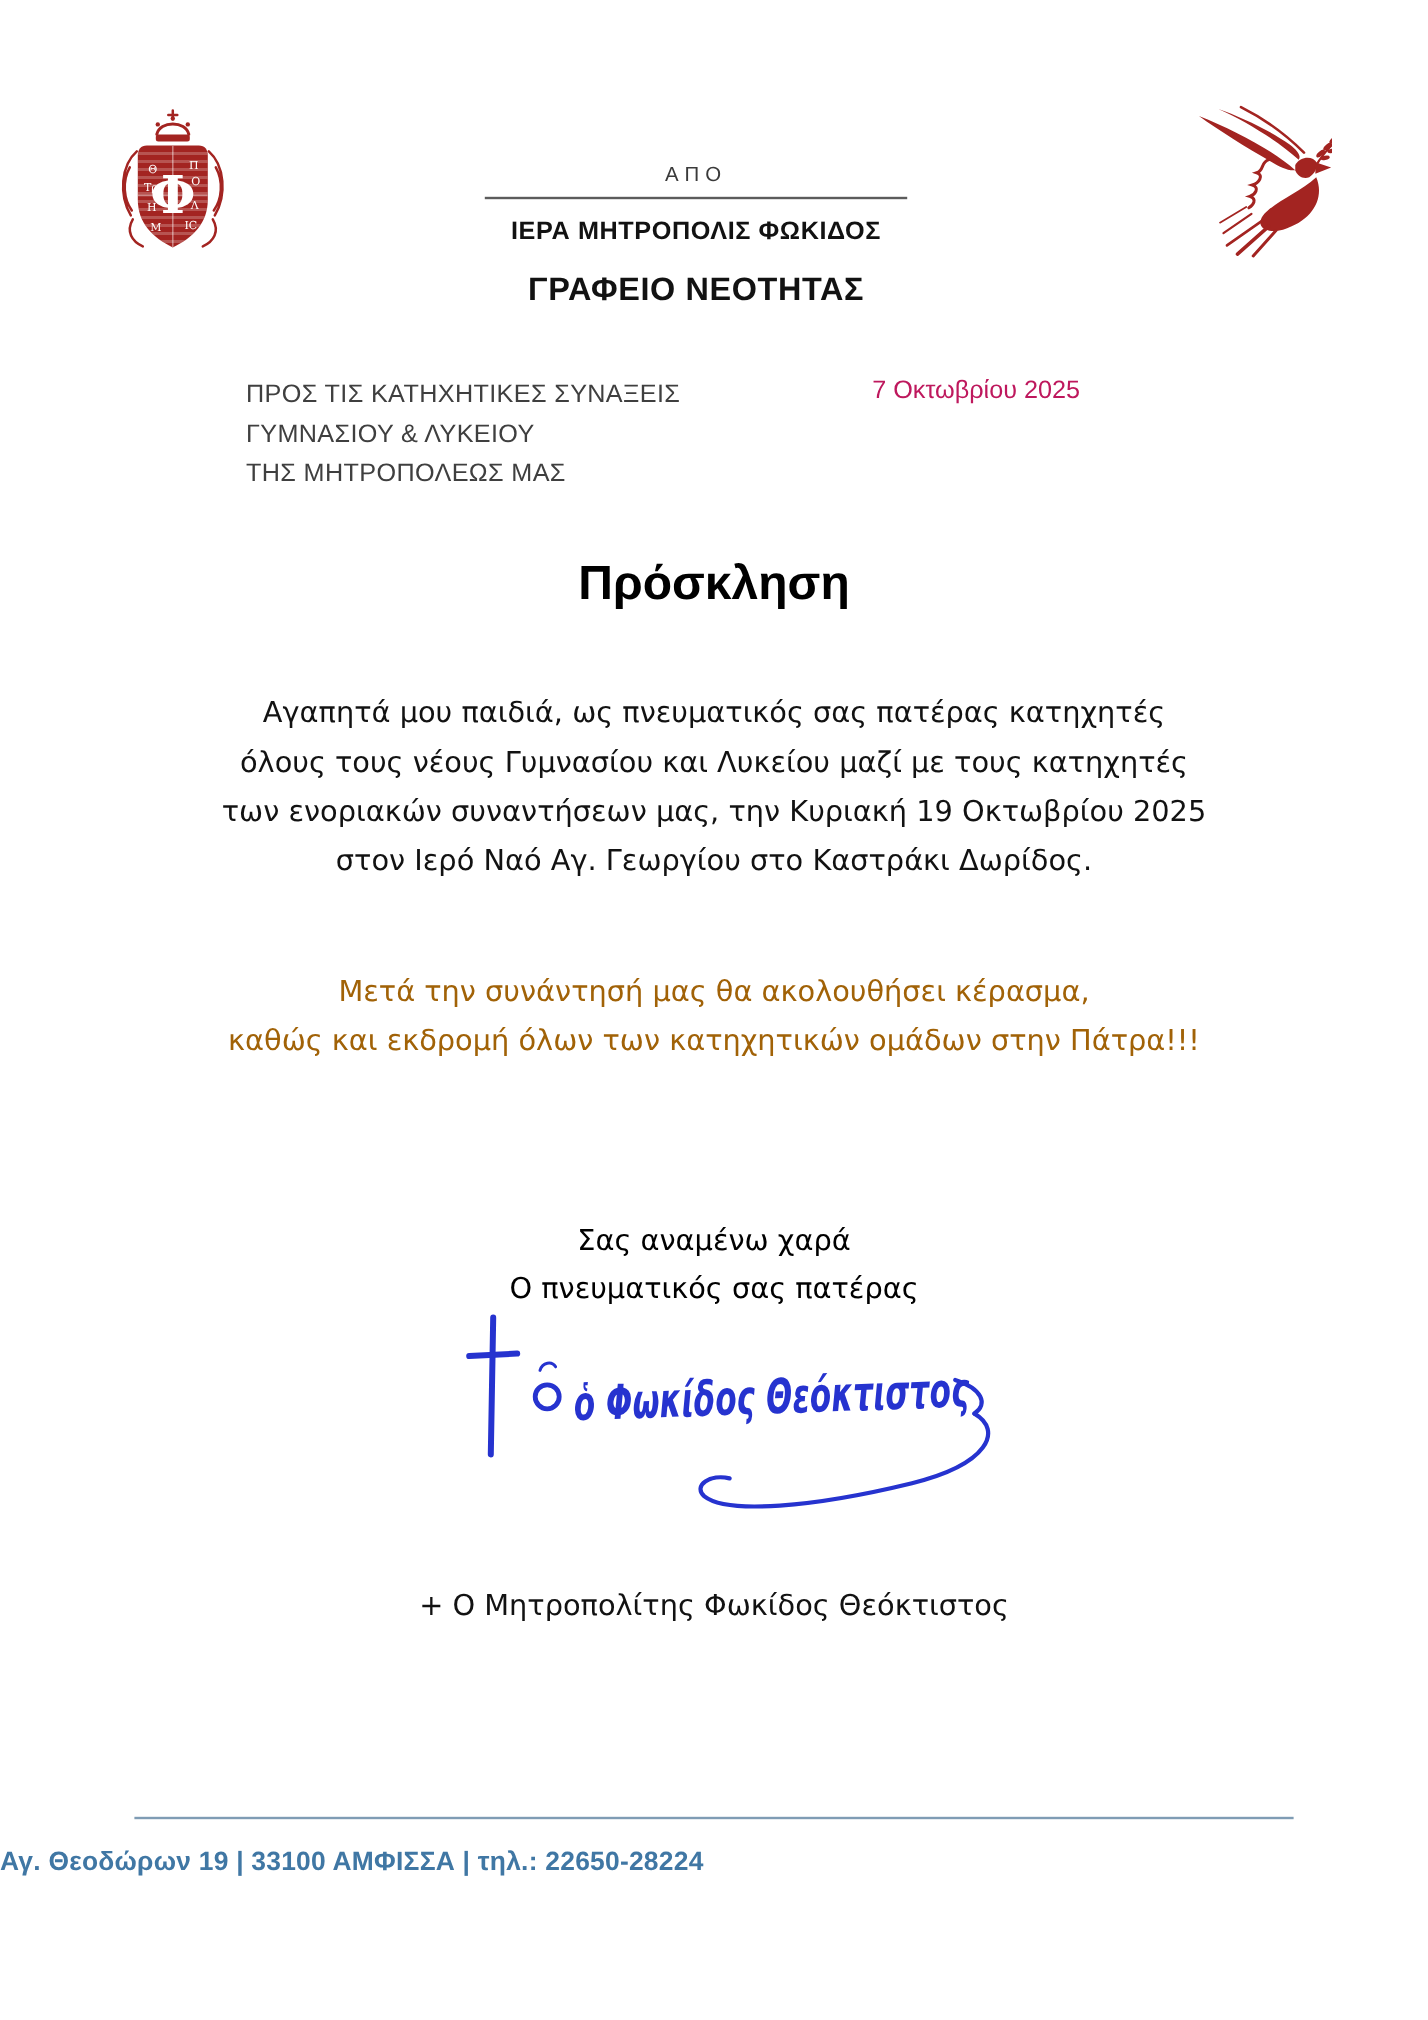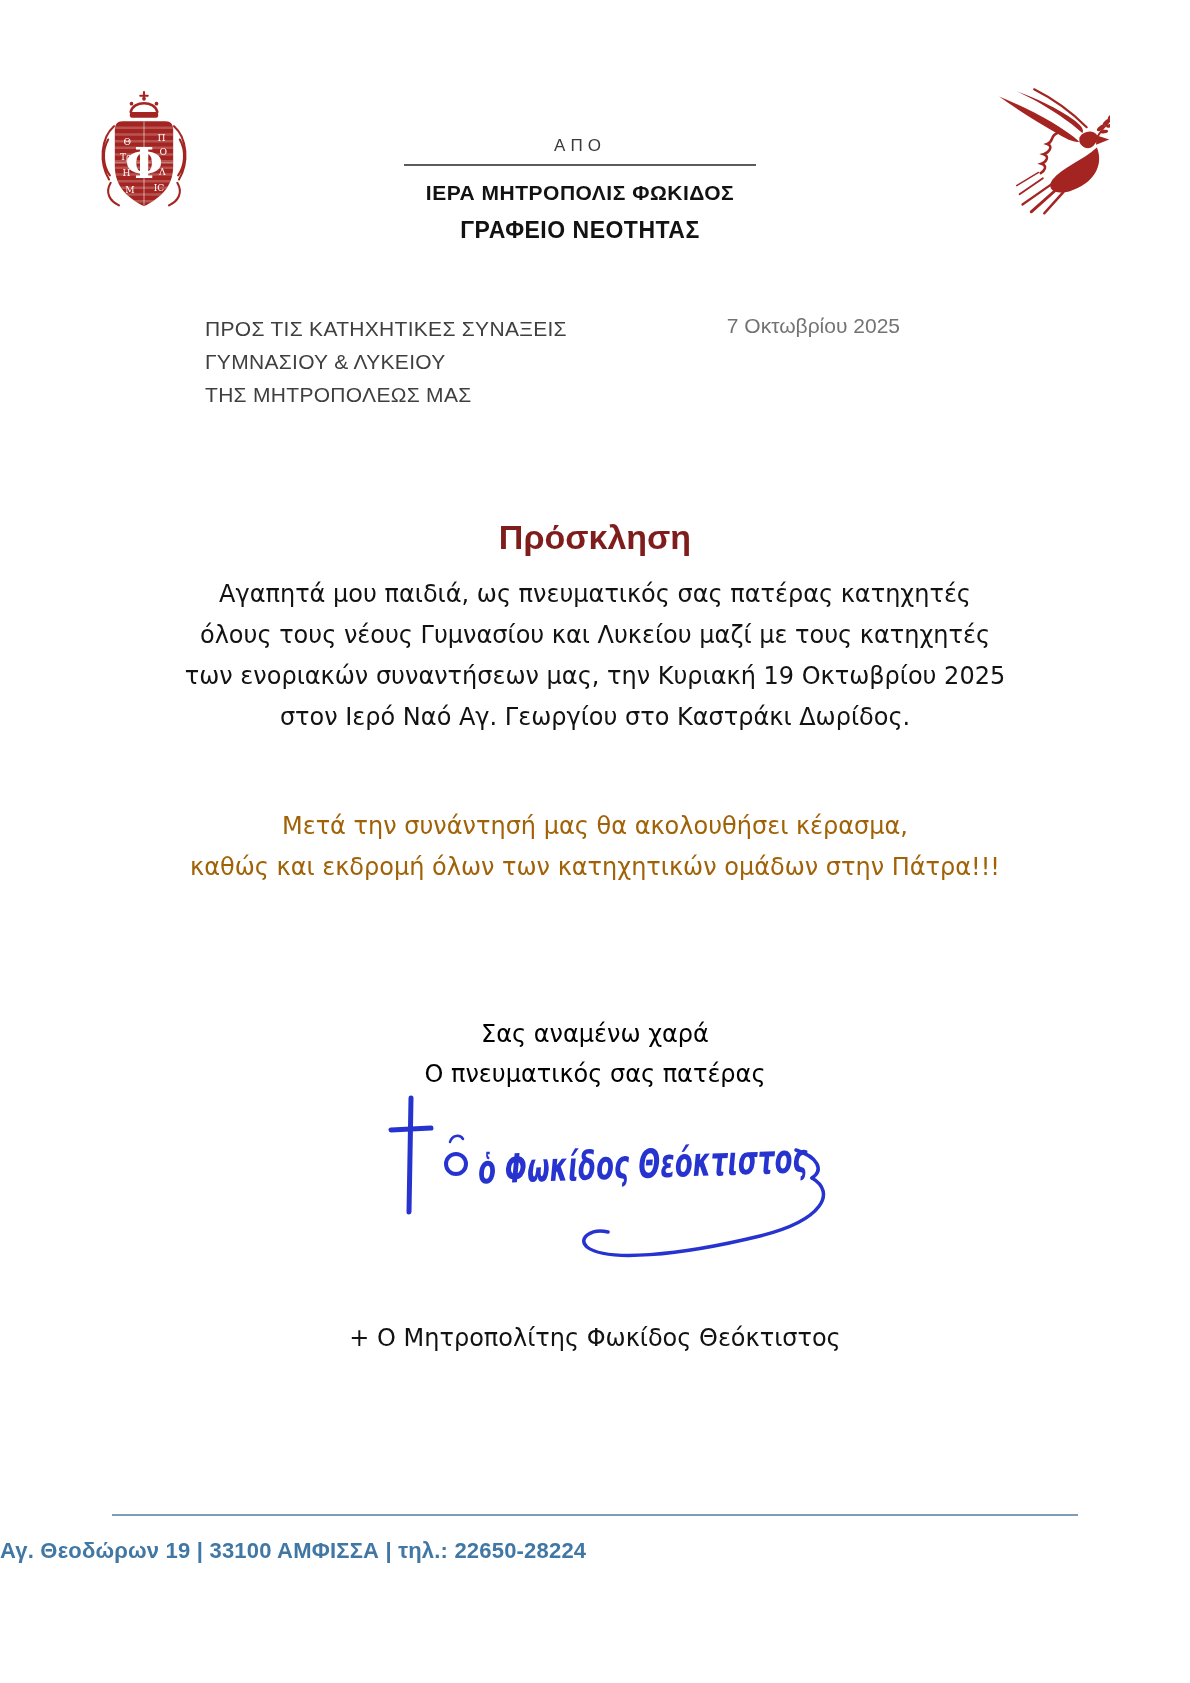--- a/index.html
+++ b/index.html
@@ -11,29 +11,29 @@
   }
   .page { position:absolute; inset:0; background:#fff; overflow:hidden; }
 
   
   .crest  { position:absolute; left:94px;  top:84px;  width:100px; height:136px; }
   .dove   { position:absolute; left:986px; top:82px;  width:124px; height:140px; }
   .header-center { position:absolute; left:370px; top:136px; width:420px; text-align:center; }
   .from-label { font-size:17px; letter-spacing:5px; color:#3a3a3a; font-weight:400; }
   .from-rule  { width:352px; height:0; border-top:2px solid #5c5c5c; margin:8px auto 10px auto; }
   .org-line1  { font-size:21px; font-weight:700; color:#121212; letter-spacing:0.5px; line-height:34px; }
-  .org-line2  { font-size:23px; font-weight:700; color:#121212; letter-spacing:0.5px; line-height:34px; margin-top:3px; }
+  .org-line2  { font-size:27px; font-weight:700; color:#121212; letter-spacing:0.5px; line-height:34px; margin-top:14px; }
 
   
   .recipient { position:absolute; left:205px; top:312px; font-size:21px; line-height:33px; color:#3f3f3f; letter-spacing:0.3px; }
-  .date { position:absolute; left:720px; top:314px; width:180px; text-align:right; font-size:21px; color:#737373; }
+  .date { position:absolute; left:720px; top:314px; width:180px; text-align:right; font-size:21px; color:#be185d; }
 
   
-  .title { position:absolute; left:0; top:518px; width:100%; text-align:center;
-           font-size:34px; font-weight:700; color:#7f1d1d; }
+  .title { position:absolute; left:0; top:464px; width:100%; text-align:center;
+           font-size:40px; font-weight:700; color:#000000; }
   .script { font-family:"DejaVu Sans", sans-serif; }
   .body-par1 { position:absolute; left:0; top:574px; width:100%; text-align:center;
                font-size:24px; line-height:41px; color:#121212; }
   .body-par2 { position:absolute; left:0; top:806px; width:100%; text-align:center;
                font-size:24px; line-height:41px; color:#a16207; }
   .closing   { position:absolute; left:0; top:1014px; width:100%; text-align:center;
                font-size:24px; line-height:40px; color:#000000; }
   .signature { position:absolute; left:378px; top:1078px; width:452px; height:242px; }
   .sig-text  { font-family:"DejaVu Sans", sans-serif; font-style:italic; font-weight:700;
                fill:var(--signature, #2633cf); }

